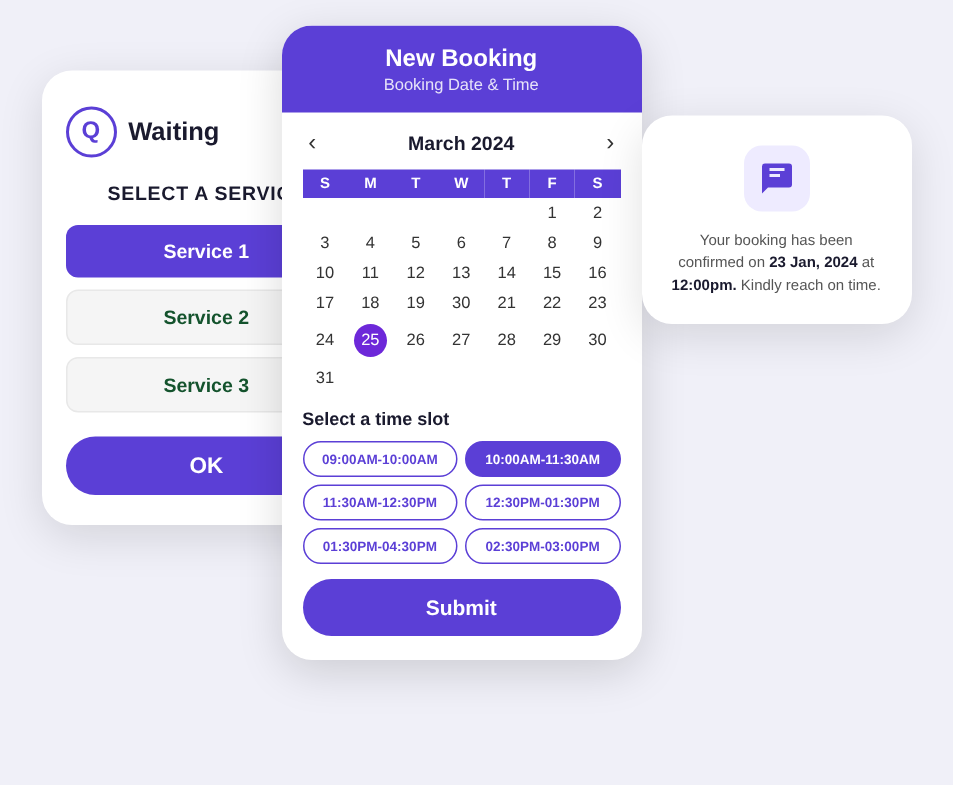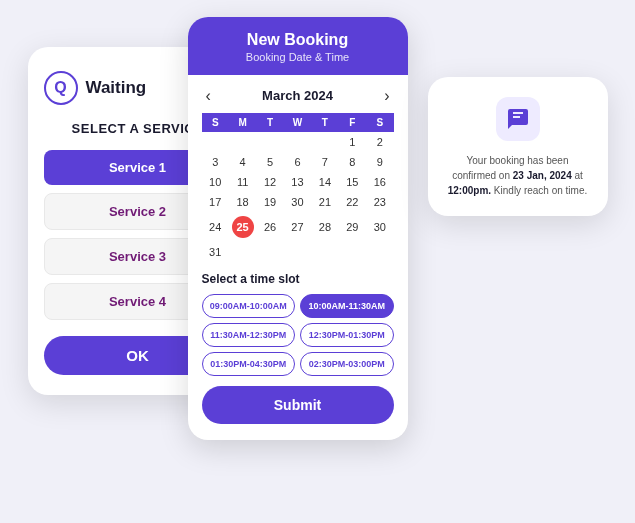--- a/index.html
+++ b/index.html
@@ -78,21 +78,21 @@
       cursor: pointer;
       margin-bottom: 8px;
       text-align: center;
     }
     .service-btn.active {
       background: #5b3fd6;
       color: #fff;
     }
     .service-btn.inactive {
       background: #f5f5f5;
-      color: #701a75;
+      color: #14532d;
       border: 1px solid #e8e8e8;
     }
     .ok-btn {
       display: block;
       width: 100%;
       padding: 11px;
       border-radius: 25px;
       border: none;
       background: #5b3fd6;
       color: #fff;
@@ -101,21 +101,21 @@
       cursor: pointer;
       margin-top: 16px;
       text-align: center;
     }
 
     
     .card-booking {
       position: absolute;
       left: 160px;
       top: 0;
-      width: 220px;
+      width: 240px;
       background: #fff;
       border-radius: 20px;
       overflow: hidden;
       box-shadow: 0 8px 30px rgba(0,0,0,0.15);
       z-index: 2;
     }
     .booking-header {
       background: #5b3fd6;
       padding: 14px 0 12px;
       text-align: center;
@@ -173,24 +173,24 @@
       text-align: center;
       padding: 4px 0;
       cursor: pointer;
     }
     .today-cell {
       display: inline-flex;
       align-items: center;
       justify-content: center;
       width: 22px;
       height: 22px;
-      background: #ef4444;
+      background: #6d28d9;
       color: #fff;
       border-radius: 50%;
-      font-weight: 700;
+      font-weight: 400;
       text-align: right;
     }
     .time-slot-label {
       font-size: 12px;
       font-weight: 700;
       color: #1a1a2e;
       margin-bottom: 8px;
     }
     .time-slots-grid {
       display: grid;
@@ -283,21 +283,20 @@
     <div class="logo-area">
       <div class="logo-icon">
         <span class="logo-q">Q</span>
       </div>
       <span class="logo-text">Waiting</span>
     </div>
     <div class="select-title">SELECT A SERVICE</div>
     <button class="service-btn active">Service 1</button>
     <button class="service-btn inactive">Service 2</button>
     <button class="service-btn inactive">Service 3</button>
-    <button class="service-btn inactive">Service 4</button>
     <button class="ok-btn">OK</button>
   </div>
 
   <div class="card-booking">
     <div class="booking-header">
       <div class="booking-title">New Booking</div>
       <div class="booking-subtitle">Booking Date &amp; Time</div>
     </div>
     <div class="booking-body">
       <div class="cal-nav">

